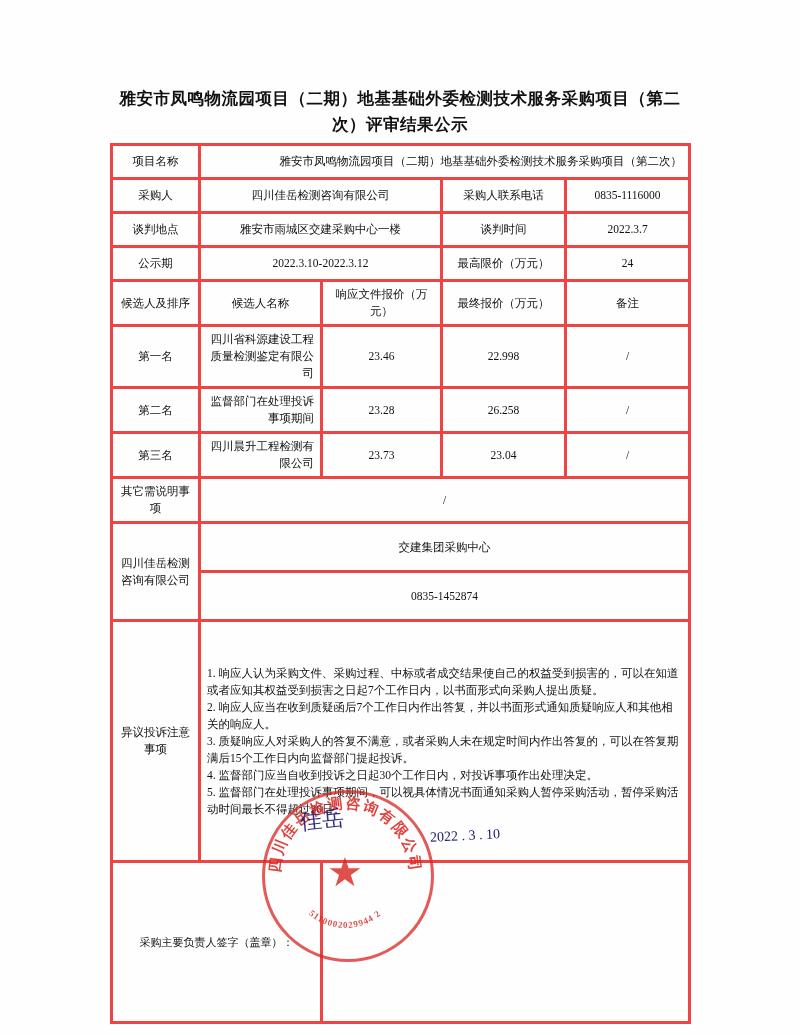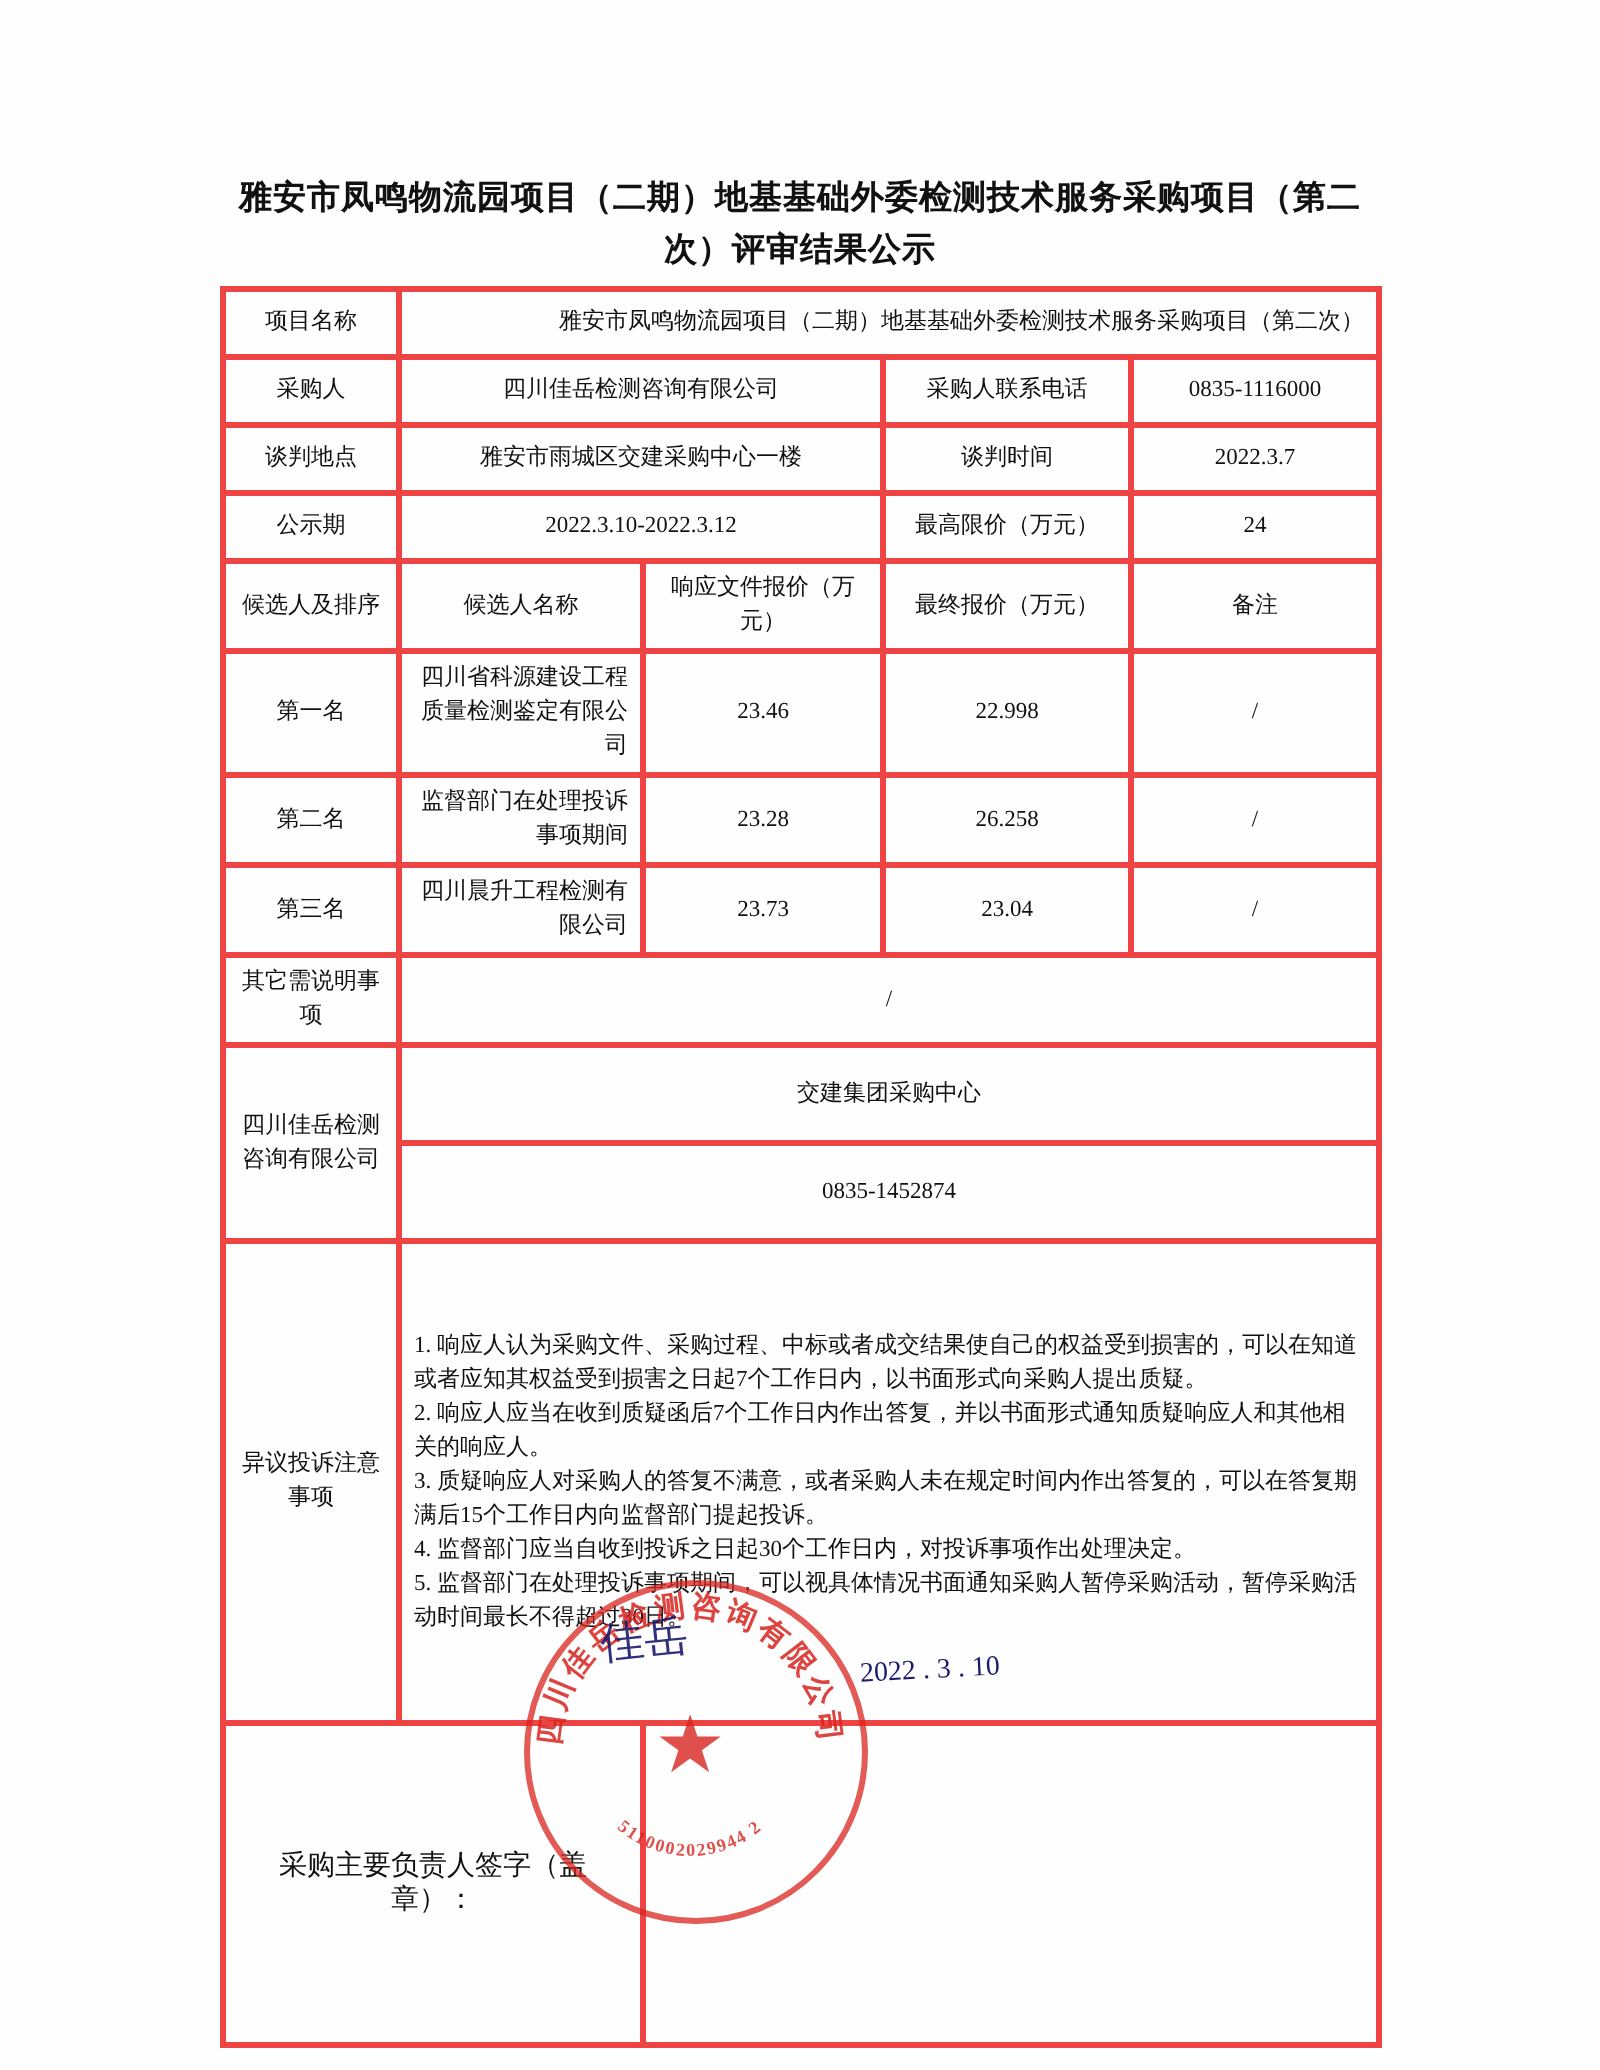--- a/index.html
+++ b/index.html
@@ -62,21 +62,21 @@
   }
   .notes-cell p { margin: 0; text-indent: 0; }
   .sign-cell {
     height: 150px;
     vertical-align: top;
     position: relative;
   }
   .sign-label {
     padding-top: 60px;
     padding-left: 6px;
-    font-size: 14px;
+    font-size: 11px;
     text-align: center;
   }
   
   .seal {
     position: absolute;
     left: 262px;
     top: 790px;
     width: 170px;
     height: 170px;
     pointer-events: none;

